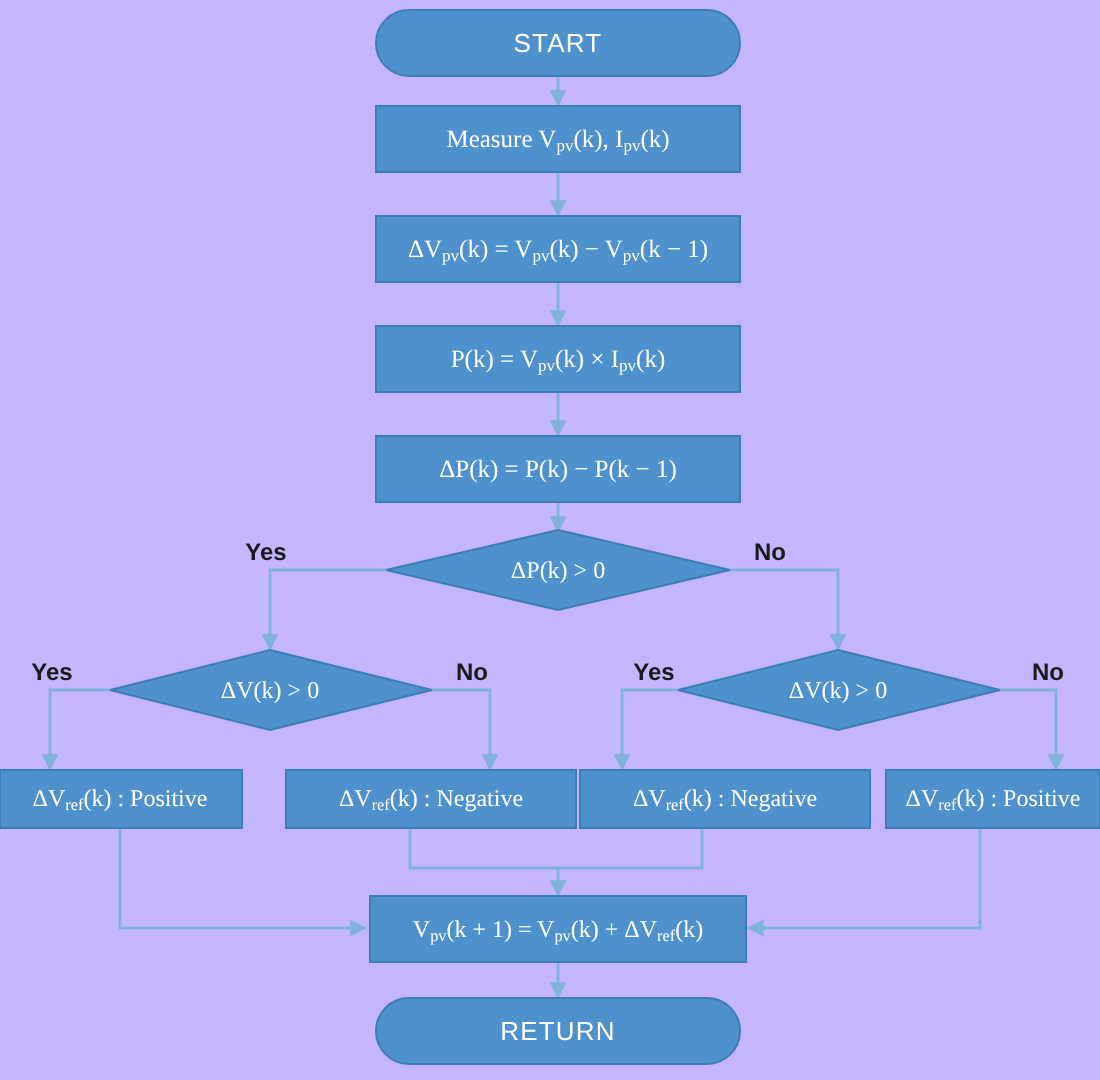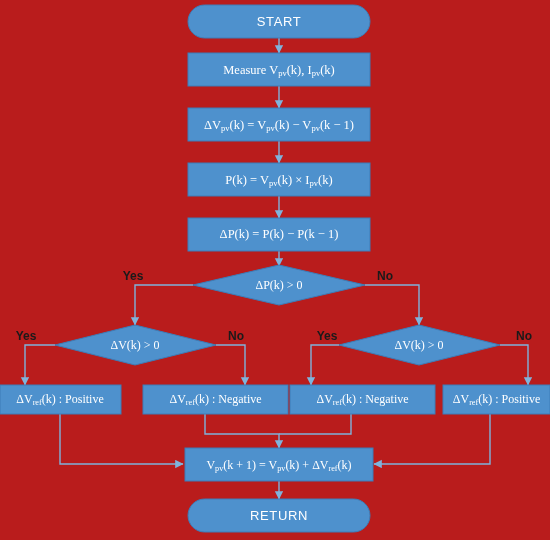--- a/index.html
+++ b/index.html
@@ -8,21 +8,21 @@
     padding: 0;
     background: #ffffff;
   }
   body {
     font-family: "Liberation Serif", serif;
   }
   #flowchart {
     position: relative;
     width: 550px;
     height: 540px;
-    background: #b91c1c;
+    background: #c4b5fd;
     overflow: hidden;
     text-align: right;
   }
   svg.layer {
     position: absolute;
     left: 0;
     top: 0;
     width: 550px;
     height: 540px;
   }

